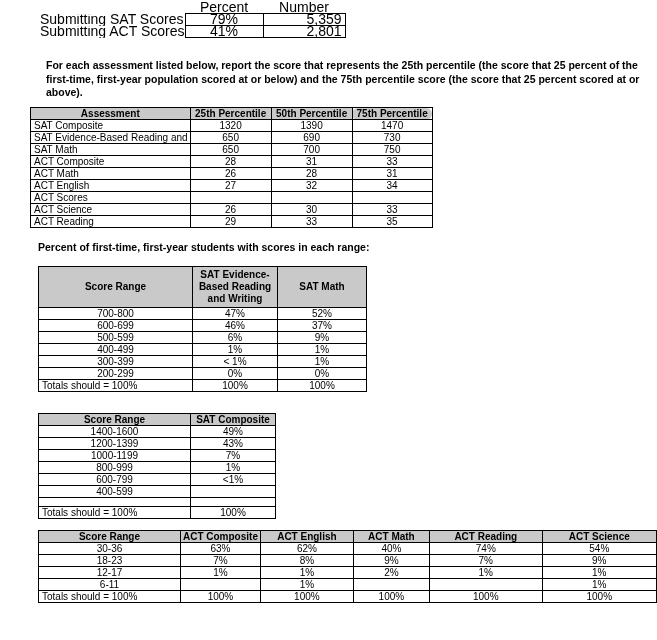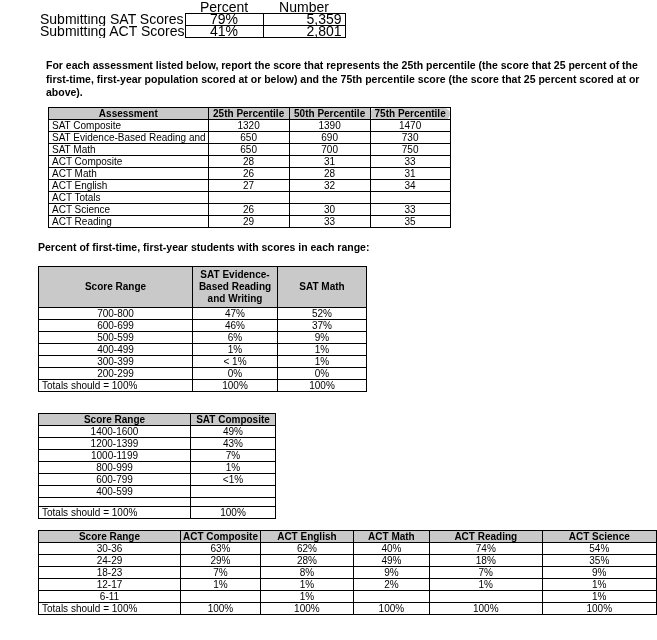--- a/index.html
+++ b/index.html
@@ -71,21 +71,21 @@
         <td class="lbl">Submitting ACT Scores</td>
         <td class="boxed pct">41%</td>
         <td class="boxed num">2,801</td>
       </tr>
     </tbody>
   </table>
 </div>
 
 <div class="abs para" style="left:46px; top:59px; width:594px;">For each assessment listed below, report the score that represents the 25th percentile (the score that 25 percent of the first-time, first-year population scored at or below) and the 75th percentile score (the score that 25 percent scored at or above).</div>
 
-<table id="percentile-table" class="abs tbl" style="left:48px; top:107px;">
+<table id="percentile-table" class="abs tbl" style="left:30px; top:107px;">
     <thead>
       <tr>
         <th style="width: 150px;">Assessment</th>
         <th style="width: 76px;">25th Percentile</th>
         <th style="width: 76px;">50th Percentile</th>
         <th style="width: 75px; border-radius: 6px;">75th Percentile</th>
       </tr>
     </thead>
     <tbody>
       <tr>
@@ -118,21 +118,21 @@
         <td>28</td>
         <td>31</td>
       </tr>
       <tr>
         <td>ACT English</td>
         <td>27</td>
         <td>32</td>
         <td>34</td>
       </tr>
       <tr>
-        <td>ACT Totals</td>
+        <td>ACT Scores</td>
         <td></td>
         <td></td>
         <td></td>
       </tr>
       <tr>
         <td>ACT Science</td>
         <td>26</td>
         <td>30</td>
         <td>33</td>
       </tr>
@@ -251,28 +251,20 @@
     <tbody>
       <tr>
         <td>30-36</td>
         <td>63%</td>
         <td>62%</td>
         <td>40%</td>
         <td>74%</td>
         <td>54%</td>
       </tr>
       <tr>
-        <td>24-29</td>
-        <td>29%</td>
-        <td>28%</td>
-        <td>49%</td>
-        <td>18%</td>
-        <td>35%</td>
-      </tr>
-      <tr>
         <td>18-23</td>
         <td>7%</td>
         <td>8%</td>
         <td>9%</td>
         <td>7%</td>
         <td>9%</td>
       </tr>
       <tr>
         <td>12-17</td>
         <td>1%</td>

